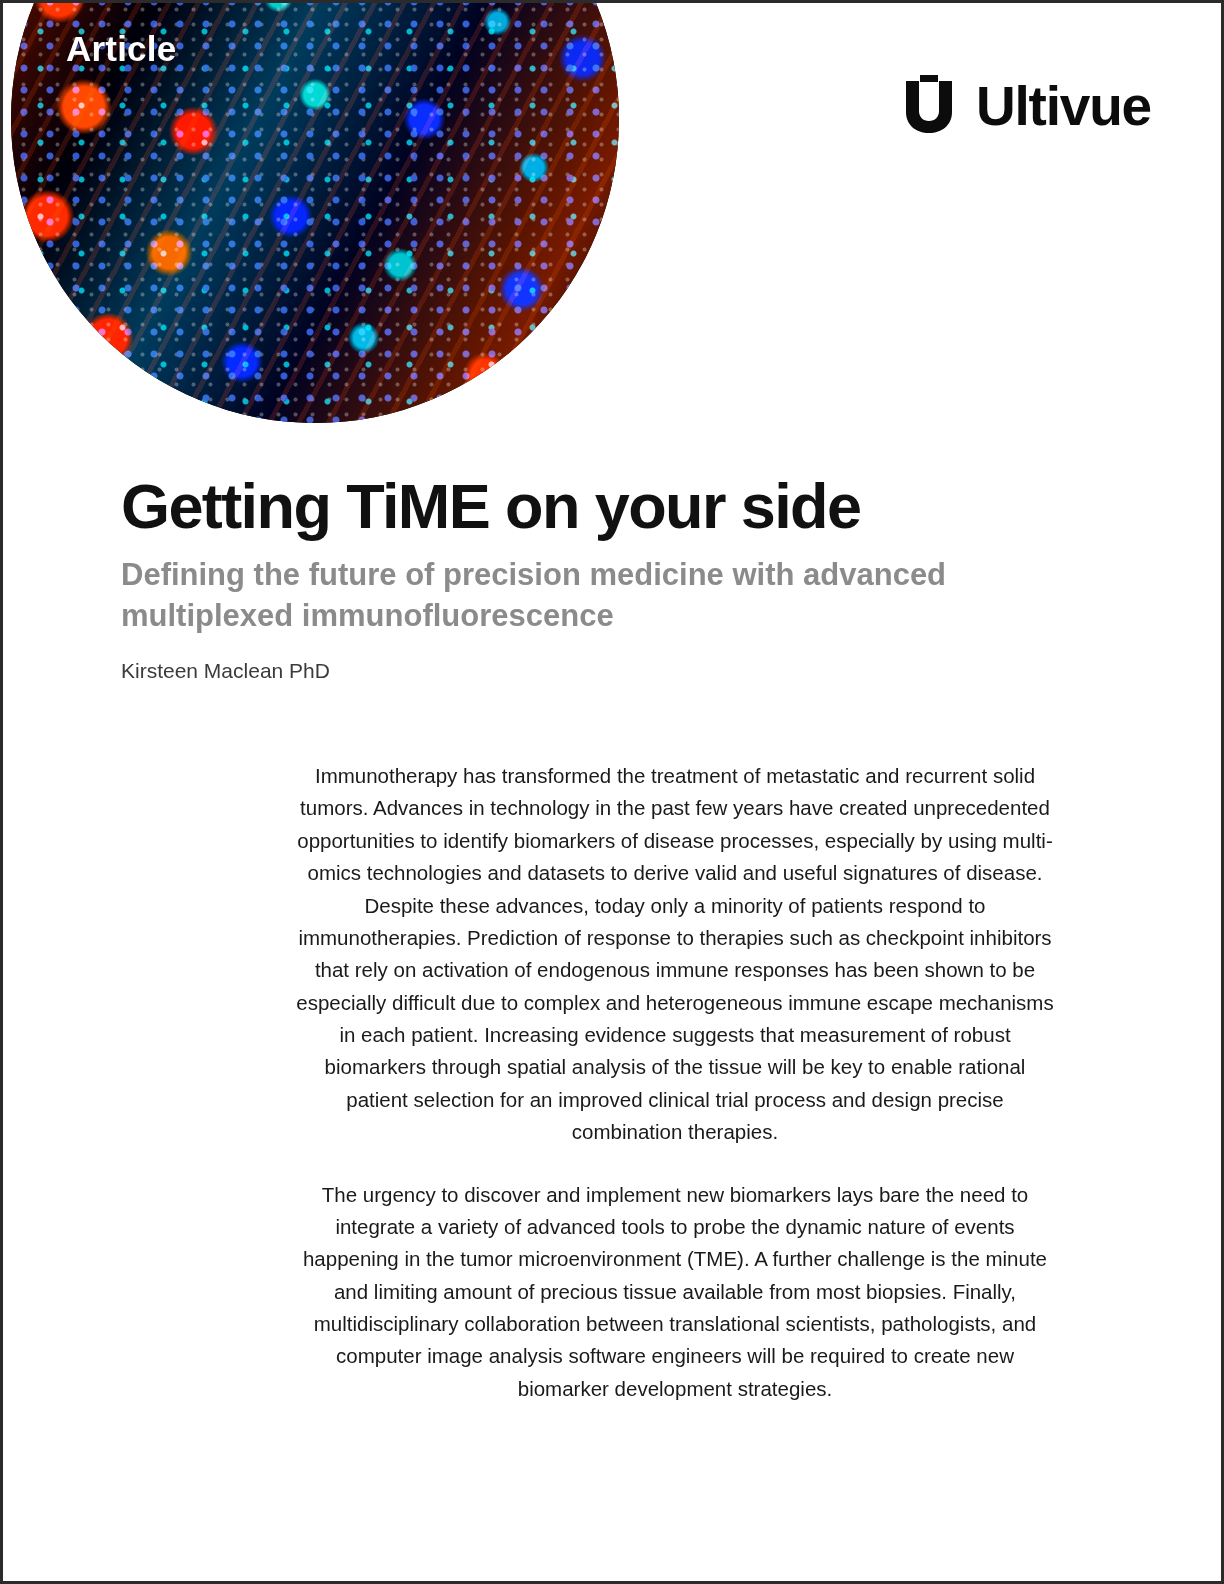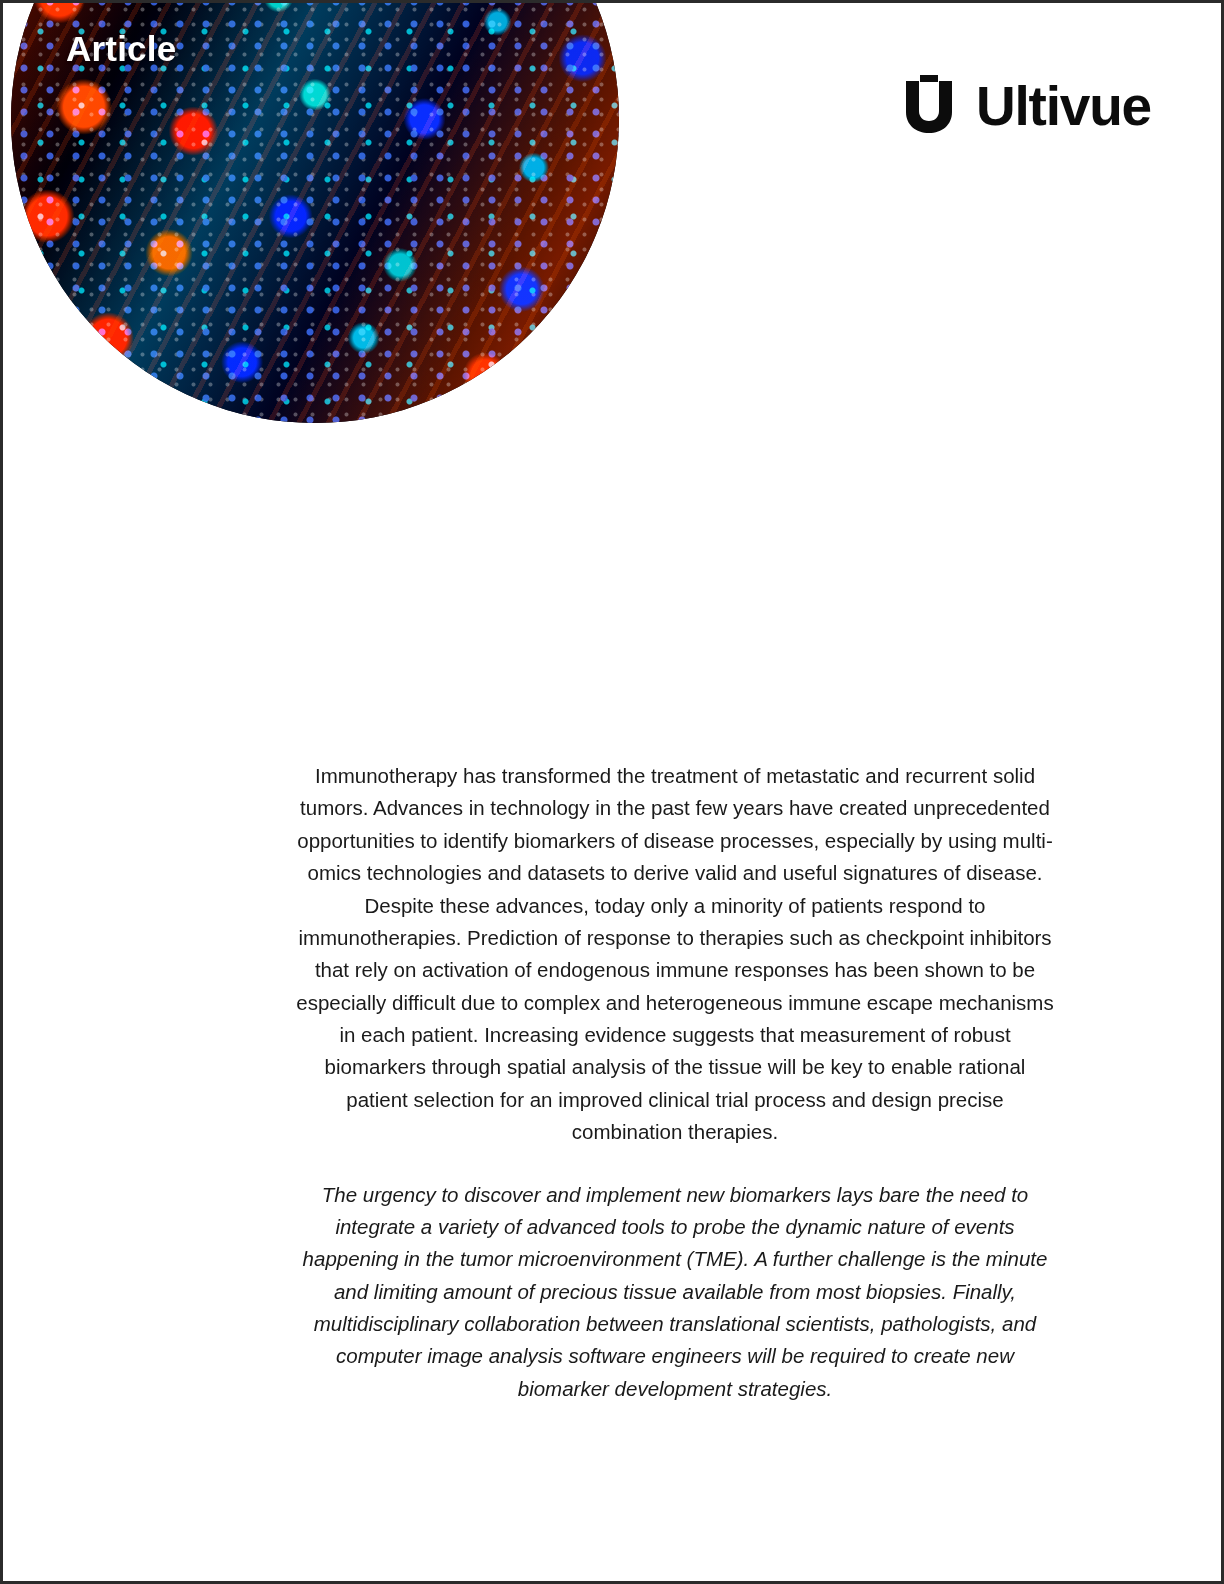--- a/index.html
+++ b/index.html
@@ -159,21 +159,21 @@
     top: 757px;
     width: 766px;
   }
   .body-col p {
     margin: 0 0 30px 0;
     font-size: 20.5px;
     line-height: 1.58;
     color: #1a1a1a;
     text-align: center;
   }
-  .body-col p:last-child { margin-bottom: 4px; font-style: italic; }
+  .body-col p:last-child { margin-bottom: 4px; }
 </style>
 </head>
 <body>
 
 <div class="page">
 
   <div class="hero-wrap">
     <div class="hero-circle">
       <div class="micro"></div>
       <div class="streaks"></div>
@@ -185,19 +185,24 @@
   <div class="logo">
     <span>
       <svg class="logo-mark" width="62" height="62" viewBox="0 0 62 62" aria-hidden="true">
         <path d="M8 6 h13 v30 c0 6 4 10 10 10 c6 0 10 -4 10 -10 V6 h13 v31 c0 13 -10 21 -23 21 C18 58 8 50 8 37 Z" fill="#0c0c0c"></path>
         <rect x="22" y="0" width="18" height="7" fill="#0c0c0c"></rect>
       </svg>
     </span>
     <span class="logo-word">Ultivue</span>
   </div>
 
+  <div class="titles">
+    <h1 class="title">Getting TiME on your side</h1>
+    <h2 class="subtitle">Defining the future of precision medicine with advanced multiplexed immunofluorescence</h2>
+    <p class="author">Kirsteen Maclean PhD</p>
+  </div>
 
   <div class="body-col">
     <p>Immunotherapy has transformed the treatment of metastatic and recurrent solid tumors. Advances in technology in the past few years have created unprecedented opportunities to identify biomarkers of disease processes, especially by using multi-omics technologies and datasets to derive valid and useful signatures of disease. Despite these advances, today only a minority of patients respond to immunotherapies. Prediction of response to therapies such as checkpoint inhibitors that rely on activation of endogenous immune responses has been shown to be especially difficult due to complex and heterogeneous immune escape mechanisms in each patient. Increasing evidence suggests that measurement of robust biomarkers through spatial analysis of the tissue will be key to enable rational patient selection for an improved clinical trial process and design precise combination therapies.</p>
     <p>The urgency to discover and implement new biomarkers lays bare the need to integrate a variety of advanced tools to probe the dynamic nature of events happening in the tumor microenvironment (TME). A further challenge is the minute and limiting amount of precious tissue available from most biopsies. Finally, multidisciplinary collaboration between translational scientists, pathologists, and computer image analysis software engineers will be required to create new biomarker development strategies.</p>
   </div>
 
 </div>
 
 </body></html>

